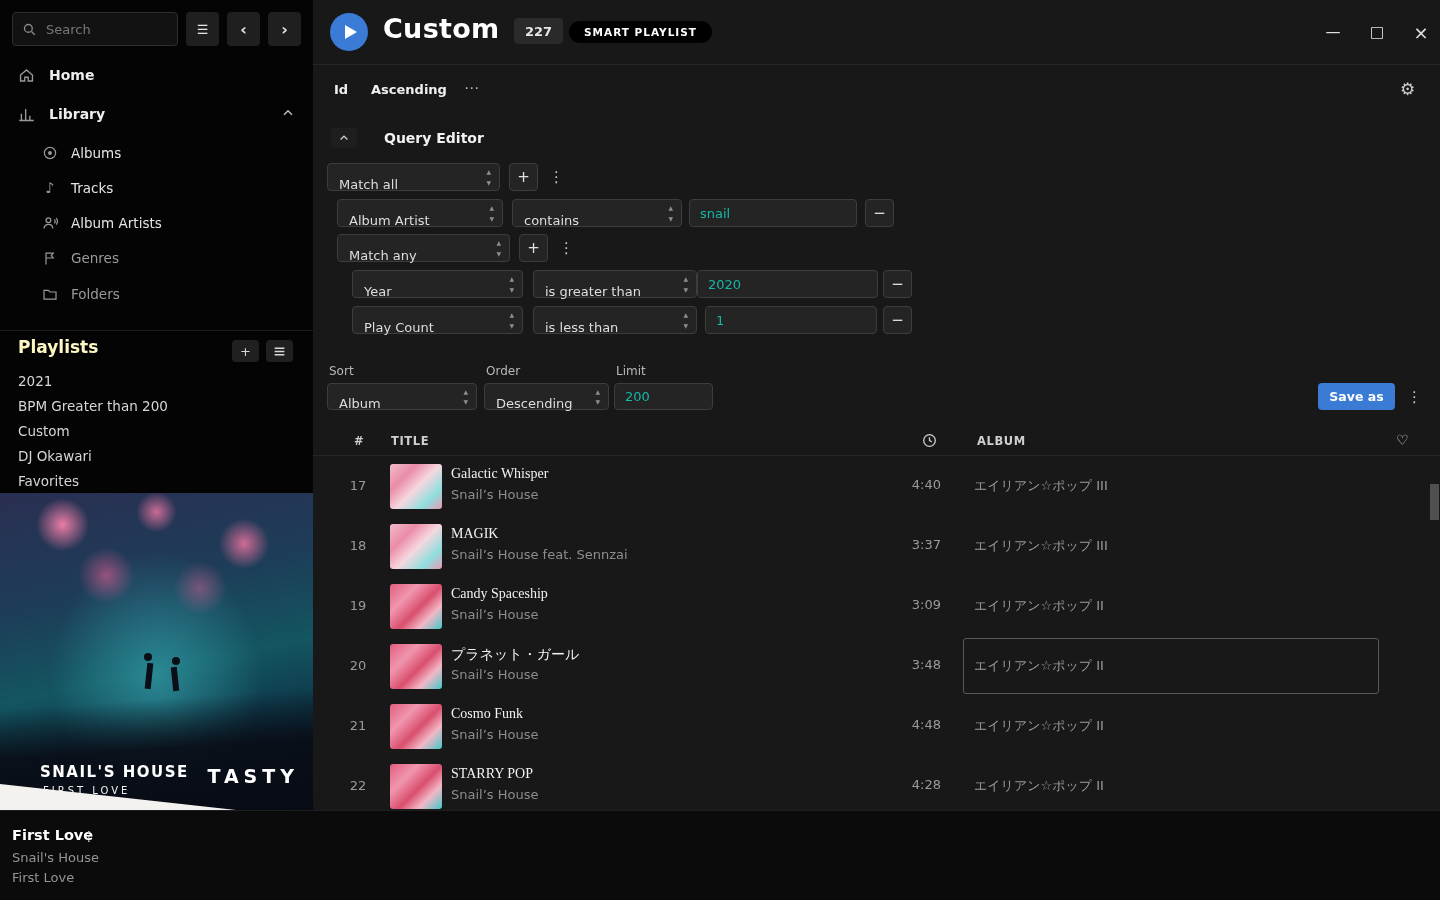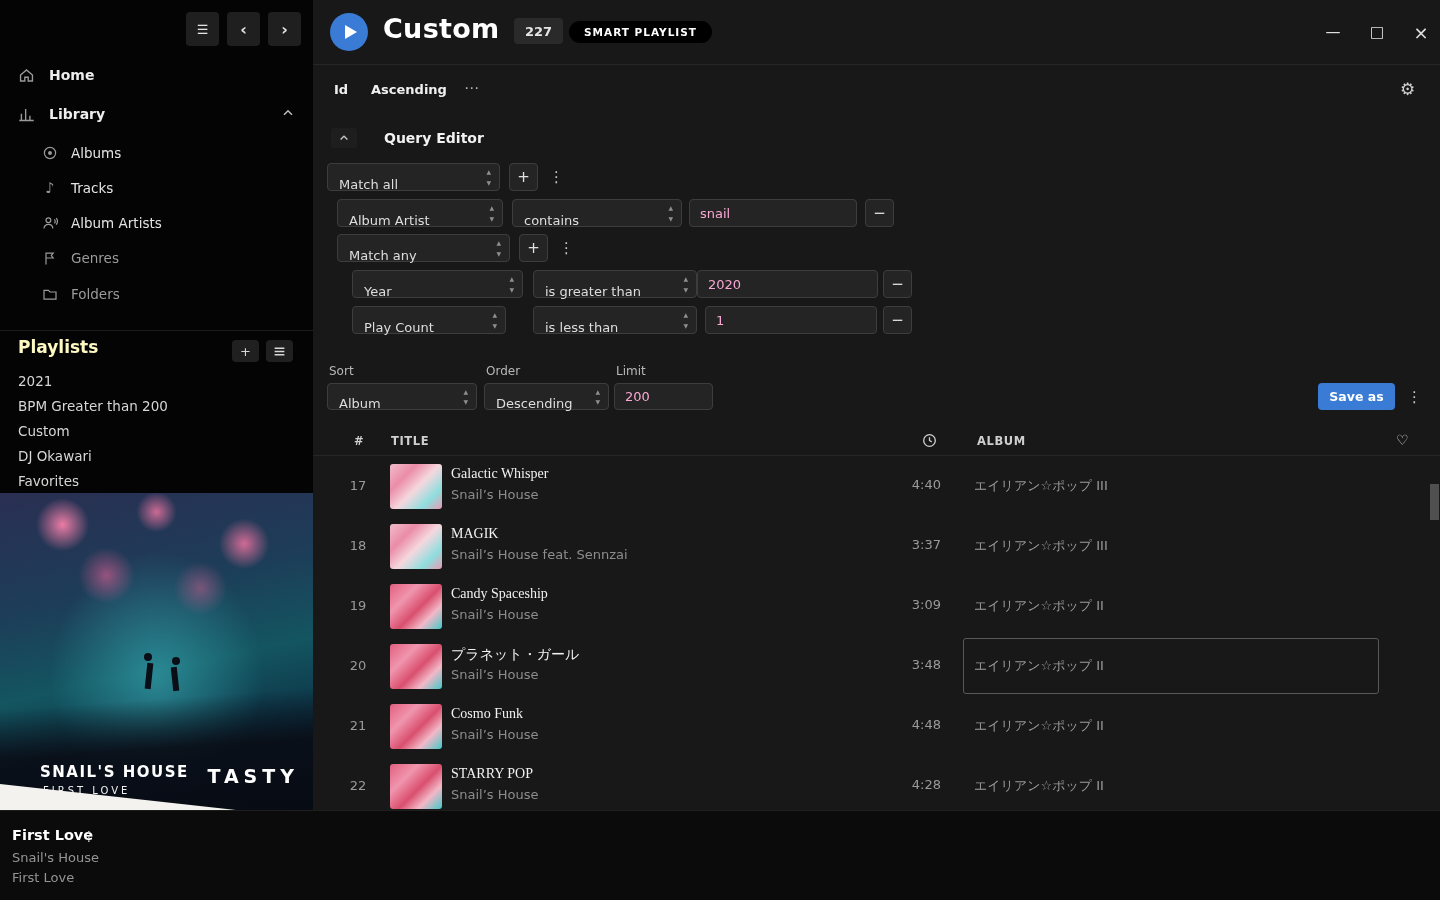--- a/index.html
+++ b/index.html
@@ -78,21 +78,21 @@
              border-radius:3px;display:flex;align-items:center;justify-content:center;
              color:#cfcfcf;cursor:pointer;}
   .qe-title{position:absolute;left:71px;top:130px;font-size:14px;font-weight:700;color:#f2f2f2;}
 
   .sel{position:absolute;height:28px;background:#242424;border:1px solid #3d3d3d;border-radius:4px;
        box-sizing:border-box;display:flex;align-items:center;padding:14px 24px 0 11px;font-size:13px;
        color:#dedede;cursor:pointer;}
   .sel::before{content:"▲";position:absolute;right:8px;top:4px;font-size:6px;color:#8f8f8f;}
   .sel::after{content:"▼";position:absolute;right:8px;bottom:4px;font-size:6px;color:#8f8f8f;}
   .tin{position:absolute;height:28px;background:#242424;border:1px solid #3d3d3d;border-radius:4px;
-       box-sizing:border-box;color:#f9a8d4;font-size:13px;padding:0 10px;outline:none;
+       box-sizing:border-box;color:#14b8a6;font-size:13px;padding:0 10px;outline:none;
        font-family:inherit;}
   .sqbtn{position:absolute;width:29px;height:28px;background:#242424;border:1px solid #3d3d3d;
          border-radius:4px;box-sizing:border-box;display:flex;align-items:center;justify-content:center;
          color:#e0e0e0;font-size:15px;cursor:pointer;}
   .kebab{position:absolute;color:#c8c8c8;font-size:15px;cursor:pointer;width:14px;text-align:center;}
 
   .sort-label{position:absolute;top:364px;font-size:12px;color:#b8b8b8;}
   .saveas{position:absolute;left:1005px;top:383px;width:77px;height:27px;border-radius:4px;
           display:flex;align-items:center;justify-content:center;font-size:12.5px;font-weight:700;
           color:#fff;cursor:pointer;}
@@ -123,20 +123,27 @@
   .np-sub1{position:absolute;left:12px;top:39px;font-size:13px;color:#959595;}
   .np-sub2{position:absolute;left:12px;top:59px;font-size:13px;color:#959595;}
 </style>
 </head>
 <body>
 
 <div class="screen">
 
   <div class="sidebar">
 
+    <div class="searchbar">
+      <svg width="15" height="15" viewBox="0 0 20 20" fill="none" stroke="#8a8a8a" stroke-width="1.8">
+        <circle cx="8.5" cy="8.5" r="5.2"></circle>
+          <path d="M12.6 12.6 L17 17"></path>
+      </svg>
+      <input placeholder="Search" style="">
+    </div>
     <div class="navbtn" style="left:186px">
         <span style="font-size:13px">☰</span>
       </div>
     <div class="navbtn" style="left:227px">
         <span>‹</span>
       </div>
     <div class="navbtn" style="left:268px">
         <span>›</span>
       </div>
 
@@ -282,21 +289,21 @@
         <span>Year</span>
       </div>
     <div class="sel" style="left:220px;top:270px;width:164px">
         <span>is greater than</span>
       </div>
     <input class="tin" style="left: 384px; top: 270px; width: 181px;" value="2020">
     <div class="sqbtn" style="left:570px;top:270px">
         <span>−</span>
       </div>
 
-    <div class="sel" style="left:39px;top:306px;width:154px">
+    <div class="sel" style="left:39px;top:306px;width:171px">
         <span>Play Count</span>
       </div>
     <div class="sel" style="left:220px;top:306px;width:164px">
         <span>is less than</span>
       </div>
     <input class="tin" style="left: 392px; top: 306px; width: 172px;" value="1">
     <div class="sqbtn" style="left:570px;top:306px">
         <span>−</span>
       </div>
 

